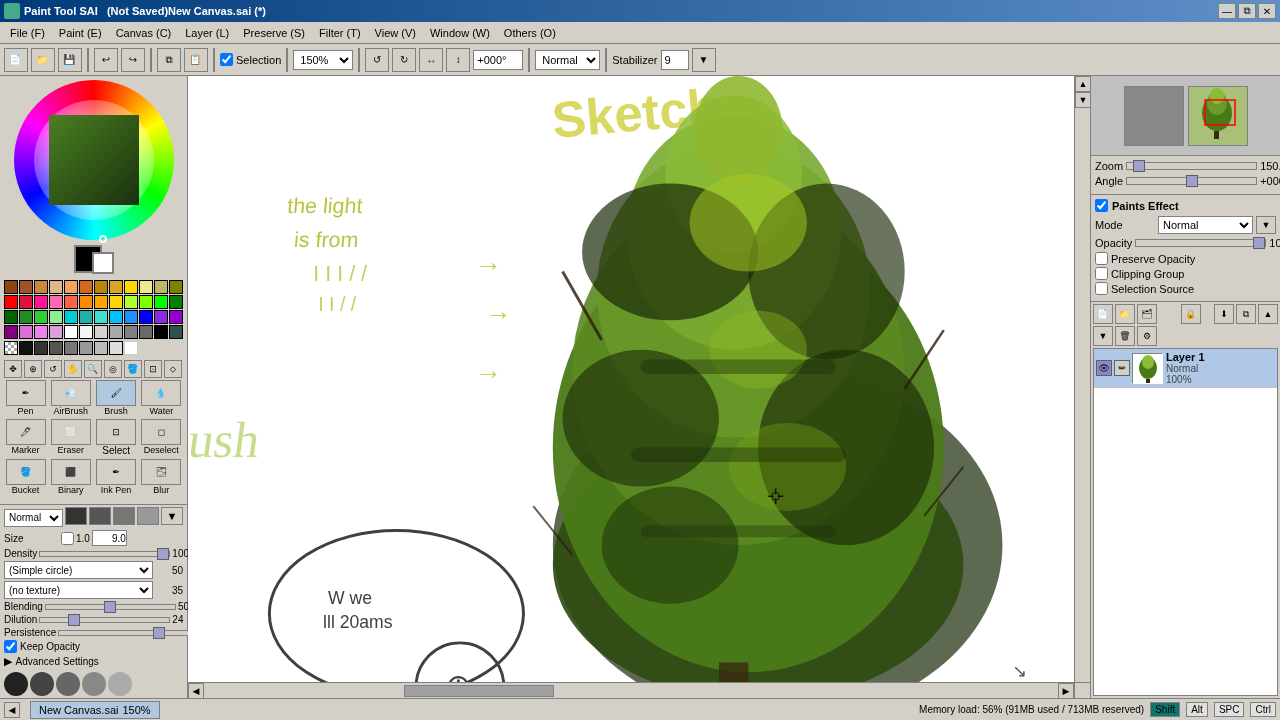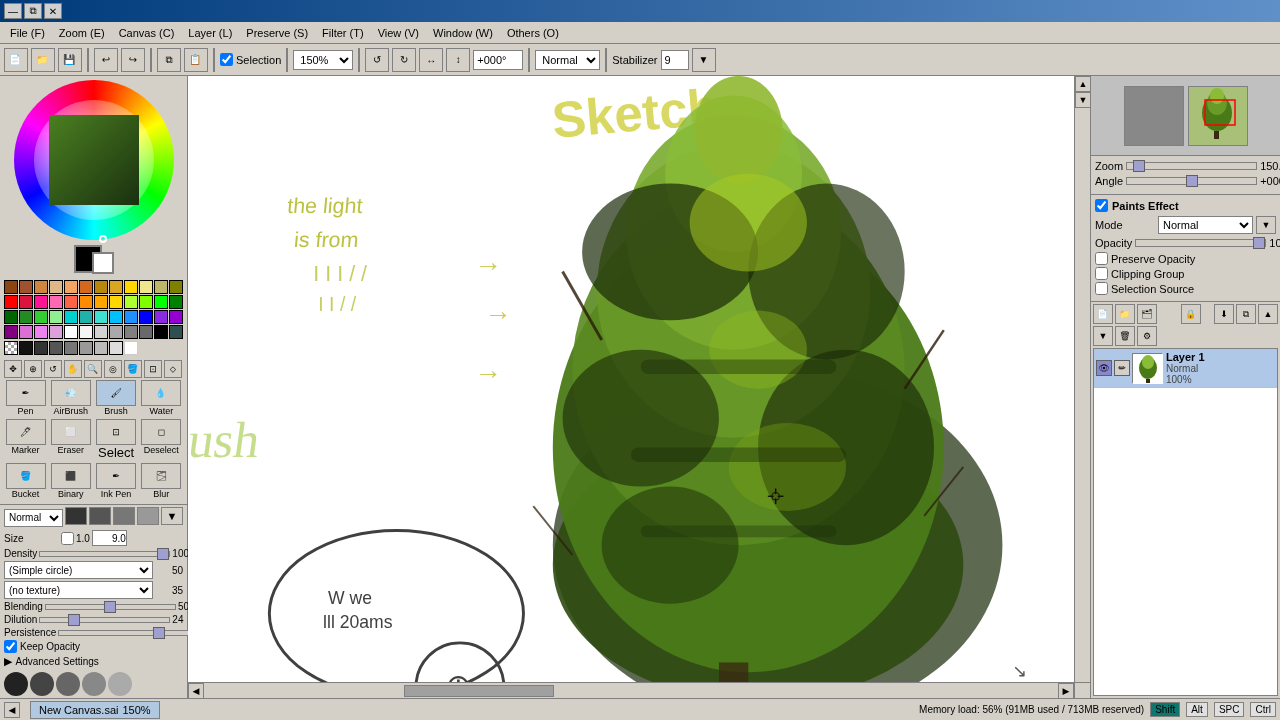--- a/index.html
+++ b/index.html
@@ -122,30 +122,38 @@
     .brush-modes { display: flex; gap: 2px; margin-bottom: 3px; }
     .brush-mode-btn { width: 22px; height: 18px; background: #d4d0c8; border: 1px solid #808080; cursor: pointer; display: flex; align-items: center; justify-content: center; }
 
     input[type=range] { -webkit-appearance: none; height: 6px; background: #d4d0c8; border: 1px solid #808080; }
     input[type=range]::-webkit-slider-thumb { -webkit-appearance: none; width: 12px; height: 12px; background: #a0a0d0; border: 1px solid #606060; cursor: pointer; }
   </style>
 </head>
 <body>
 
 <div id="titlebar">
+  <div class="title-left">
+    <div class="title-icon"></div>
+    <span style="font-size:11px;">
+      <span>Paint Tool SAI</span>
+      &nbsp;
+      <span>(Not Saved)New Canvas.sai (*)</span>
+    </span>
+  </div>
   <div class="title-btns">
     <button class="tbtn">—</button>
     <button class="tbtn">⧉</button>
     <button class="tbtn">✕</button>
   </div>
 </div>
 
 <div id="menubar">
   <span class="menu-item">File (F)</span>
-  <span class="menu-item">Zoom (E)</span>
+  <span class="menu-item">Paint (E)</span>
   <span class="menu-item">Canvas (C)</span>
   <span class="menu-item">Layer (L)</span>
   <span class="menu-item">Preserve (S)</span>
   <span class="menu-item">Filter (T)</span>
   <span class="menu-item">View (V)</span>
   <span class="menu-item">Window (W)</span>
   <span class="menu-item">Others (O)</span>
 </div>
 
 <div id="toolbar">
@@ -308,21 +316,21 @@
         <div style="display:flex; flex-direction:column; align-items:center;">
           <div class="tool-icon" style="width:40px;">🖊</div>
           <span style="font-size:9px;">Marker</span>
         </div>
         <div style="display:flex; flex-direction:column; align-items:center;">
           <div class="tool-icon" style="width:40px;">⬜</div>
           <span style="font-size:9px;">Eraser</span>
         </div>
         <div style="display:flex; flex-direction:column; align-items:center;">
           <div class="tool-icon" style="width:40px;">⊡</div>
-          <span style="font-size:13px;">Select</span>
+          <span style="font-size:10px;">Select</span>
         </div>
         <div style="display:flex; flex-direction:column; align-items:center;">
           <div class="tool-icon" style="width:40px;">◻</div>
           <span style="font-size:9px;">Deselect</span>
         </div>
       </div>
       <div style="display:grid; grid-template-columns:1fr 1fr 1fr 1fr; gap:2px; margin-bottom:3px;">
         <div style="display:flex; flex-direction:column; align-items:center;">
           <div class="tool-icon" style="width:40px;">🪣</div>
           <span style="font-size:9px;">Bucket</span>

